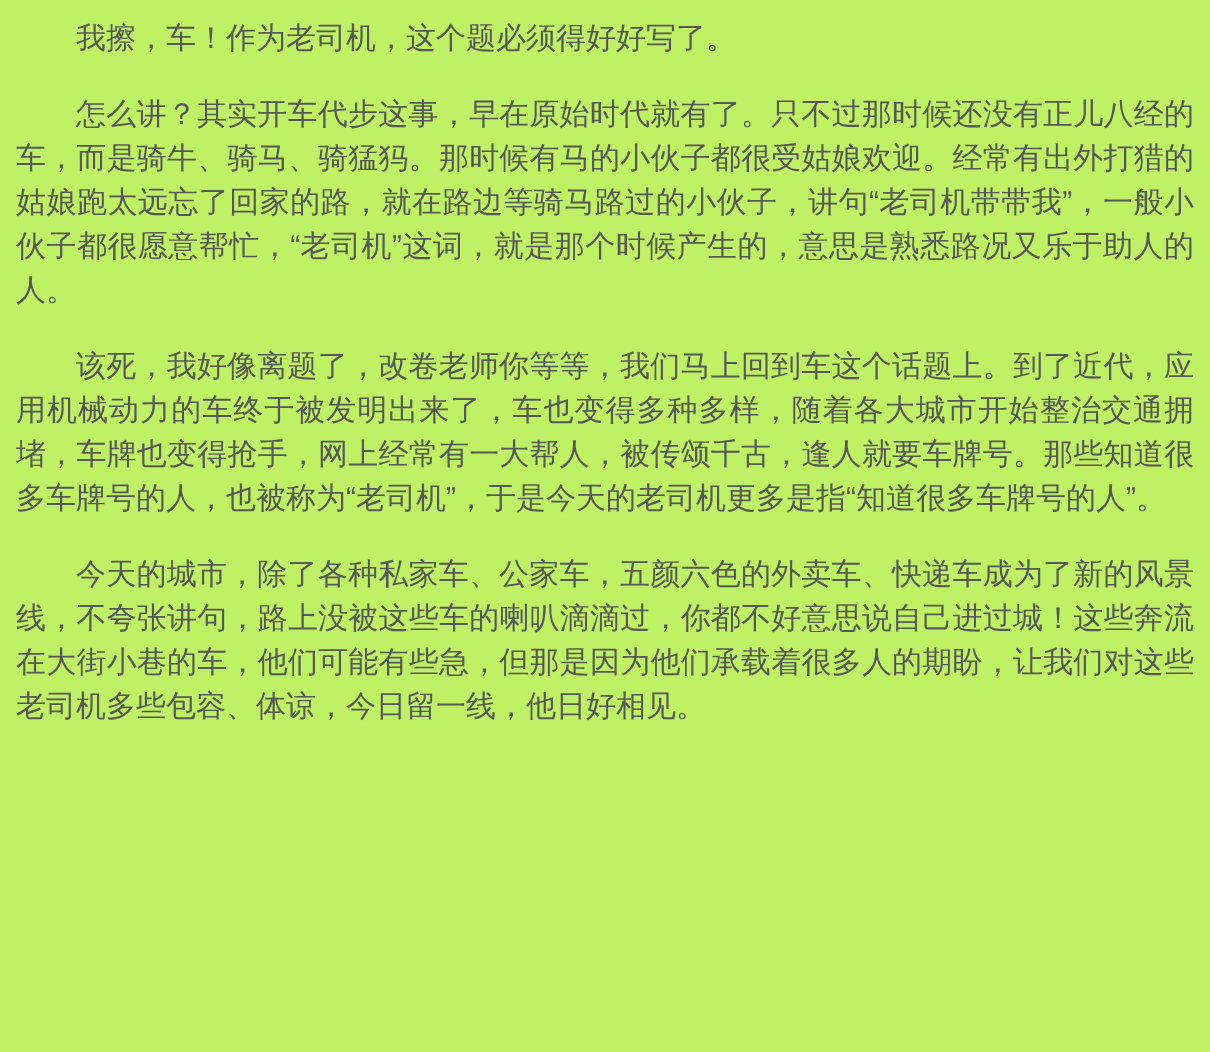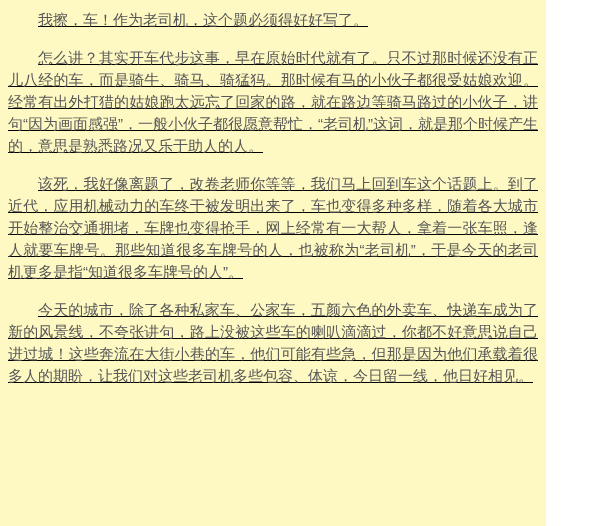--- a/index.html
+++ b/index.html
@@ -1,26 +1,25 @@
 <!DOCTYPE html>
 <html><head>
 <meta charset="utf-8">
 <style>
   html, body {
     margin: 0;
     padding: 0;
     background: #ffffff;
   }
   .page {
-    width: 546px;
+    width: 605px;
     height: 526px;
     box-sizing: border-box;
-    background: #fef9c3;
+    background: #bef264;
     overflow: hidden;
-    text-decoration: underline;
   }
   .article {
     box-sizing: border-box;
     padding: 9px 8px 0 8px;
     font-family: "Liberation Sans", "DejaVu Sans", sans-serif;
     font-size: 15px;
     line-height: 22px;
     color: #575757;
   }
   .article p {
@@ -29,18 +28,18 @@
     text-align: justify;
     letter-spacing: 0;
   }
 </style>
 </head>
 <body>
 
 <div class="page">
   <div class="article">
     <p>我擦，车！作为老司机，这个题必须得好好写了。</p>
-    <p>怎么讲？其实开车代步这事，早在原始时代就有了。只不过那时候还没有正儿八经的车，而是骑牛、骑马、骑猛犸。那时候有马的小伙子都很受姑娘欢迎。经常有出外打猎的姑娘跑太远忘了回家的路，就在路边等骑马路过的小伙子，讲句“因为画面感强”，一般小伙子都很愿意帮忙，“老司机”这词，就是那个时候产生的，意思是熟悉路况又乐于助人的人。</p>
-    <p>该死，我好像离题了，改卷老师你等等，我们马上回到车这个话题上。到了近代，应用机械动力的车终于被发明出来了，车也变得多种多样，随着各大城市开始整治交通拥堵，车牌也变得抢手，网上经常有一大帮人，拿着一张车照，逢人就要车牌号。那些知道很多车牌号的人，也被称为“老司机”，于是今天的老司机更多是指“知道很多车牌号的人”。</p>
+    <p>怎么讲？其实开车代步这事，早在原始时代就有了。只不过那时候还没有正儿八经的车，而是骑牛、骑马、骑猛犸。那时候有马的小伙子都很受姑娘欢迎。经常有出外打猎的姑娘跑太远忘了回家的路，就在路边等骑马路过的小伙子，讲句“老司机带带我”，一般小伙子都很愿意帮忙，“老司机”这词，就是那个时候产生的，意思是熟悉路况又乐于助人的人。</p>
+    <p>该死，我好像离题了，改卷老师你等等，我们马上回到车这个话题上。到了近代，应用机械动力的车终于被发明出来了，车也变得多种多样，随着各大城市开始整治交通拥堵，车牌也变得抢手，网上经常有一大帮人，被传颂千古，逢人就要车牌号。那些知道很多车牌号的人，也被称为“老司机”，于是今天的老司机更多是指“知道很多车牌号的人”。</p>
     <p>今天的城市，除了各种私家车、公家车，五颜六色的外卖车、快递车成为了新的风景线，不夸张讲句，路上没被这些车的喇叭滴滴过，你都不好意思说自己进过城！这些奔流在大街小巷的车，他们可能有些急，但那是因为他们承载着很多人的期盼，让我们对这些老司机多些包容、体谅，今日留一线，他日好相见。</p>
 
   </div>
 </div>
 
 </body></html>

